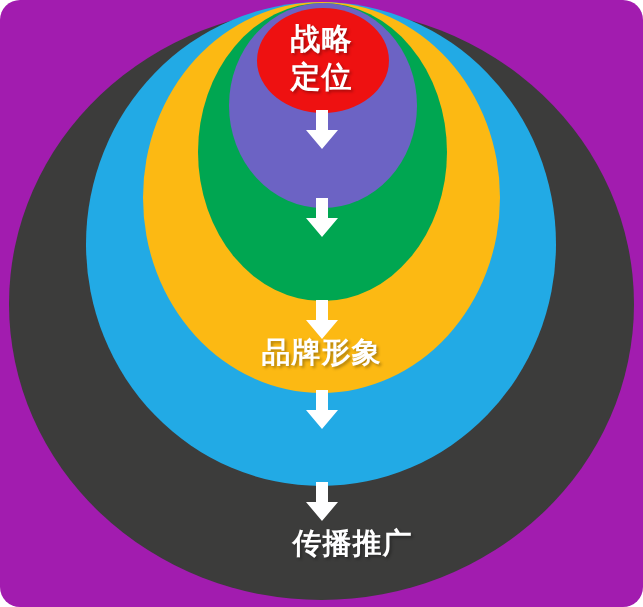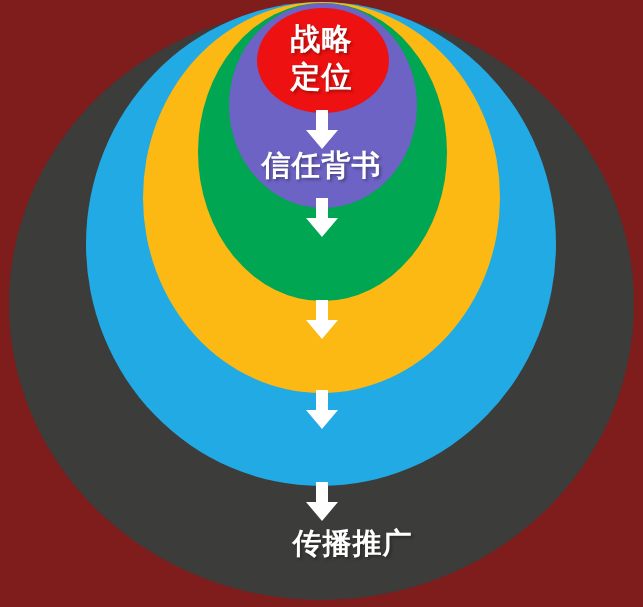--- a/index.html
+++ b/index.html
@@ -61,32 +61,32 @@
   .arrow svg { display: block; width: 100%; height: 100%; }
   #arrow-1 { top: 110px; }
   #arrow-2 { top: 198px; }
   #arrow-3 { top: 300px; }
   #arrow-4 { top: 390px; }
   #arrow-5 { top: 482px; }
 </style>
 </head>
 <body>
 
-<div id="canvas" style="background: #7f1d1d;">
+<div id="canvas" style="background: #a21caf; border-radius: 20px;">
 
   <div class="ring" id="ring-outer" style="background: rgb(60, 60, 59);"></div>
   <div class="ring" id="ring-blue" style="background: rgb(34, 170, 229);"></div>
   <div class="ring" id="ring-yellow" style="background: rgb(252, 185, 19);"></div>
   <div class="ring" id="ring-green" style="background: rgb(0, 166, 81);"></div>
   <div class="ring" id="ring-purple" style="background: rgb(108, 99, 196);"></div>
   <div class="ring" id="ring-red" style="background: rgb(238, 17, 17);"></div>
 
   <div class="label" id="label-red" style="color: rgb(255, 255, 255);">战略
 定位</div>
-  <div class="label" id="label-purple" style="color: rgb(255, 255, 255);">信任背书</div>
+  <div class="label" id="label-yellow" style="color: rgb(255, 255, 255);">品牌形象</div>
   <div class="label" id="label-dark" style="color: rgb(255, 255, 255); padding-left: 31px;">传播推广</div>
 
   <div class="arrow" id="arrow-1">
     <svg viewBox="0 0 34 40" xmlns="http://www.w3.org/2000/svg" aria-hidden="true">
       <polygon points="11,0 23,0 23,20 33,20 17,39 1,20 11,20" fill="#ffffff"></polygon>
     </svg>
   </div>
   <div class="arrow" id="arrow-2">
     <svg viewBox="0 0 34 40" xmlns="http://www.w3.org/2000/svg" aria-hidden="true">
       <polygon points="11,0 23,0 23,20 33,20 17,39 1,20 11,20" fill="#ffffff"></polygon>

